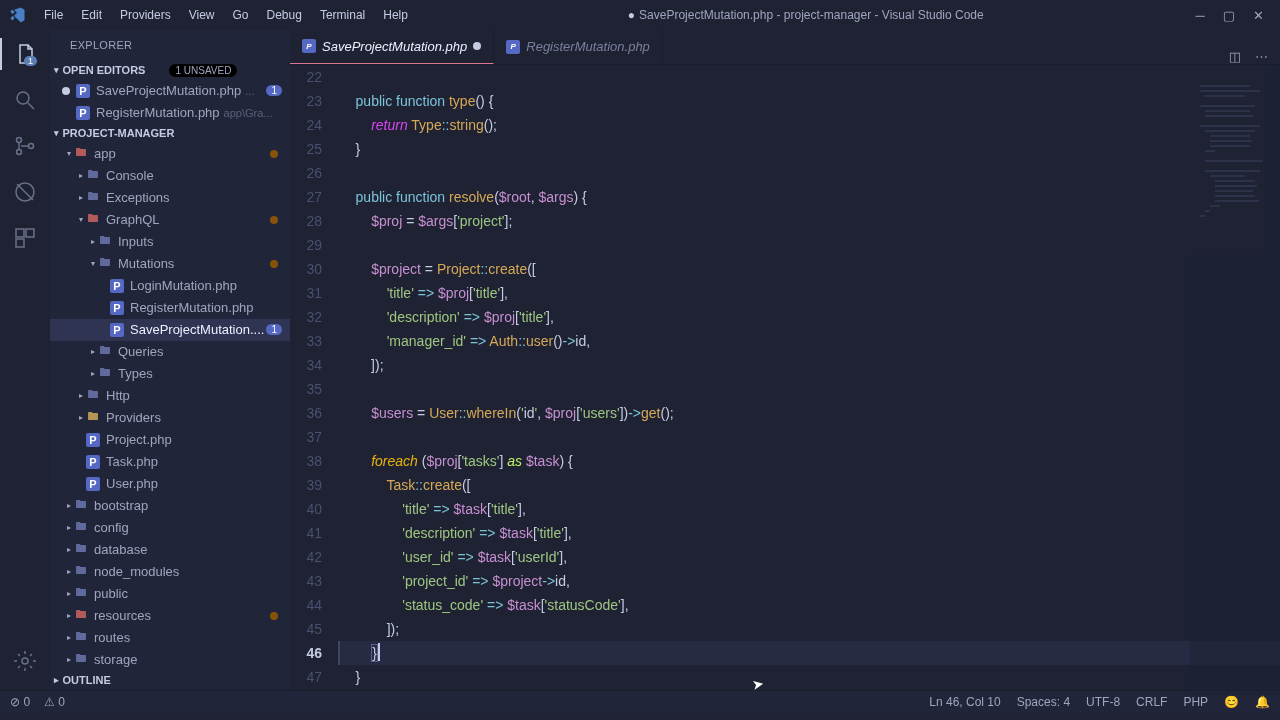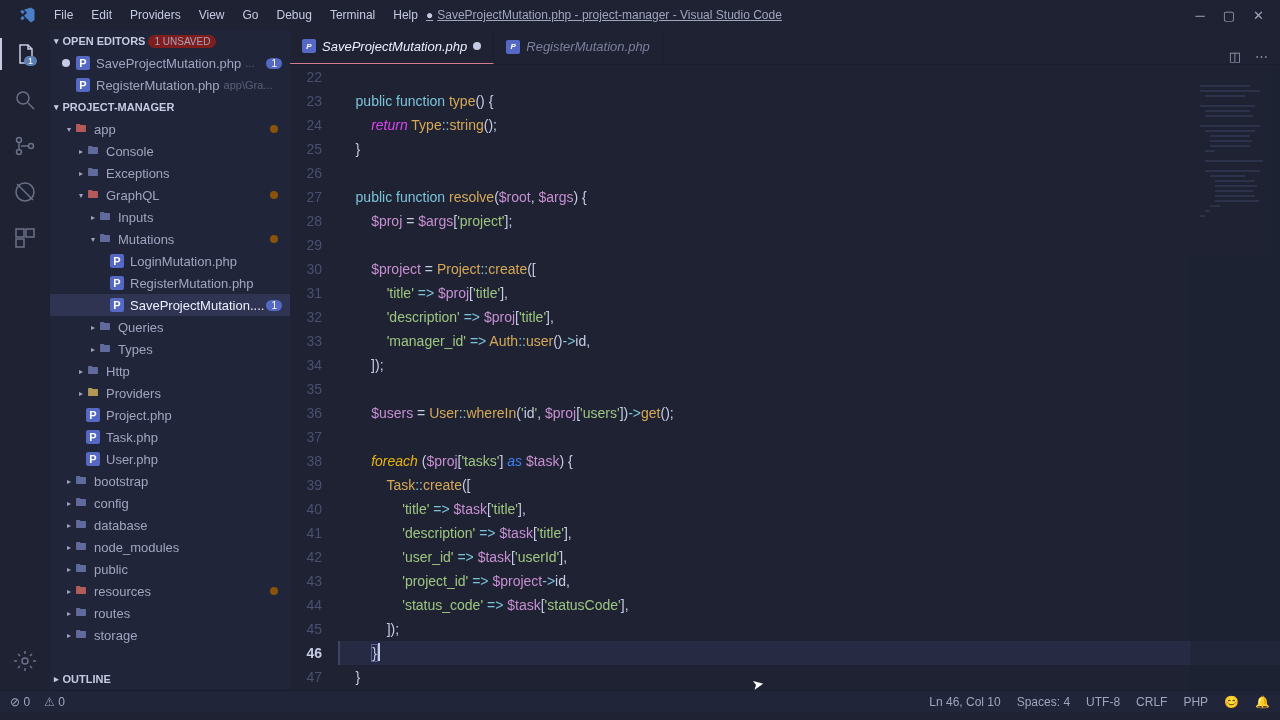--- a/index.html
+++ b/index.html
@@ -1,39 +1,39 @@
 <!DOCTYPE html>
 <html><head>
 <meta charset="utf-8">
 <style>
 * { margin: 0; padding: 0; box-sizing: border-box; font-family: "Segoe UI", sans-serif; }
 body { width: 1280px; height: 720px; background: #1e2233; color: #c5cbe3; overflow: hidden; font-size: 13px; }
 
-.titlebar { height: 30px; background: #1e2233; display: flex; align-items: center; padding: 0 8px; margin-left: 10px; }
+.titlebar { height: 30px; background: #1e2233; display: flex; align-items: center; padding: 0 8px; }
 .titlebar .logo { width: 18px; height: 18px; margin-right: 10px; }
 .titlebar .menus { display: flex; gap: 2px; font-size: 12px; }
 .titlebar .menus span { padding: 4px 8px; cursor: pointer; }
-.titlebar .title { flex: 1; color: #a0a5bf; font-size: 12px; text-decoration: underline; }
+.titlebar .title { flex: 1; text-align: center; color: #a0a5bf; font-size: 12px; }
 .titlebar .title .dot { color: #c5cbe3; margin-right: 4px; }
 .titlebar .win-controls { display: flex; gap: 18px; padding-right: 8px; color: #a0a5bf; }
 
 .main { display: flex; height: 660px; }
 
 .activitybar { width: 50px; background: #1e2233; display: flex; flex-direction: column; align-items: center; padding-top: 10px; gap: 18px; }
 .activitybar .icon { width: 28px; height: 28px; color: #6b7089; display: flex; align-items: center; justify-content: center; position: relative; }
 .activitybar .icon.active { color: #c5cbe3; }
 .activitybar .icon.active::before { content:''; position:absolute; left:-11px; top:-2px; width:2px; height:32px; background:#c5cbe3; }
 .activitybar .badge { position:absolute; bottom:2px; right:2px; background:#5b7fb3; color:#fff; border-radius:8px; font-size:9px; padding:0 4px; }
 .activitybar .bottom { margin-top: auto; margin-bottom: 15px; }
 
 .sidebar { width: 240px; background: #21253a; display: flex; flex-direction: column; }
 .sidebar .header { height: 35px; display: flex; align-items: center; padding: 0 20px; font-size: 11px; color: #a0a5bf; letter-spacing: 0.3px; }
 .section-header { height: 22px; display: flex; align-items: center; padding: 0 4px; font-size: 11px; font-weight: 700; color: #c5cbe3; }
 .section-header .twisty { font-size: 9px; margin-right: 4px; }
-.section-header .badge-unsaved { margin-left: 3px; background: #7f1d1d; color: #a0a5bf; font-size: 10px; padding: 1px 6px; border-radius: 8px; font-weight: 400; }
+.section-header .badge-unsaved { margin-left: 24px; background: #000000; color: #a0a5bf; font-size: 10px; padding: 1px 6px; border-radius: 8px; font-weight: 400; }
 
 .open-editors .item, .tree .item { height: 22px; display: flex; align-items: center; padding-left: 12px; font-size: 13px; color: #a0a5bf; white-space: nowrap; overflow: hidden; }
 .open-editors .item .dirty { width:8px; height:8px; border-radius:50%; background:#c5cbe3; margin-right:6px; flex-shrink:0; }
 .open-editors .item .clean { width:8px; height:8px; margin-right:6px; flex-shrink:0; }
 .open-editors .item .icon, .tree .item .icon { width:14px; height:14px; margin-right:6px; flex-shrink:0; display:flex; align-items:center; justify-content:center; font-size:11px; }
 .php-icon { background:#5468c4; color:#fff; border-radius:2px; font-size:8px; font-weight:700; }
 .folder-icon { color:#606a9c; }
 .folder-icon-y { color:#b59655; }
 .folder-icon-r { color:#b35b5b; }
 .badge-num { margin-left: auto; margin-right: 8px; background:#5468c4; color:#fff; border-radius:8px; font-size:10px; padding:0 5px; }
@@ -56,21 +56,21 @@
 .gutter .active-ln { color:#c5cbe3;font-weight:bold; }
 .code { flex:1; white-space: pre; position: relative; }
 .code .line { height:24px; }
 .code .active-line { background: #262b43; border-left: 2px solid #3f4563; margin-left:-2px; }
 .cursor { display:inline-block; width:2px; height:18px; background:#c5cbe3; vertical-align:text-bottom; border:1px solid #c5cbe3; }
 .bracket-hl { border: 1px solid #5a6190; }
 
 .k-public { color:#7bc4d8; }
 .k-return { color:#d946ef; font-style:italic; }
 .k-foreach { color:#eab308; font-style:italic; }
-.k-as { color:#3b82f6; font-style:italic; }
+.k-as { color:#bef264; font-style:italic; }
 .fn-name { color:#d6a957; }
 .cls { color:#d6a957; }
 .var { color:#c78fd0; }
 .str { color:#9fc680; }
 .op { color:#7bc4d8; }
 .prop { color:#c5cbe3; }
 
 .minimap { position:absolute; top:35px; right:0; width:90px; height:630px; background:#1e2233; opacity:0.55; }
 .minimap svg { width:100%; height:100%; }
 
@@ -144,20 +144,21 @@
     </div>
     <div class="icon bottom">
       <svg width="24" height="24" viewBox="0 0 24 24">
           <circle cx="12" cy="12" r="3" stroke="currentColor" stroke-width="1.5" fill="none"></circle>
           <path stroke="currentColor" stroke-width="1.5" fill="none" d="M12 2v3M12 19v3M4 12H1M23 12h-3M5 5l2 2M17 17l2 2M5 19l2-2M17 7l2-2"></path>
         </svg>
     </div>
   </div>
 
   <div class="sidebar">
+    <div class="header">EXPLORER</div>
 
     <div class="section-header">
       <span class="twisty">▾</span>
       <span>OPEN EDITORS</span>
       <span class="badge-unsaved">1 UNSAVED</span>
     </div>
     <div class="open-editors">
       <div class="item">
         <span class="dirty"></span>
         <span class="icon php-icon">P</span>

